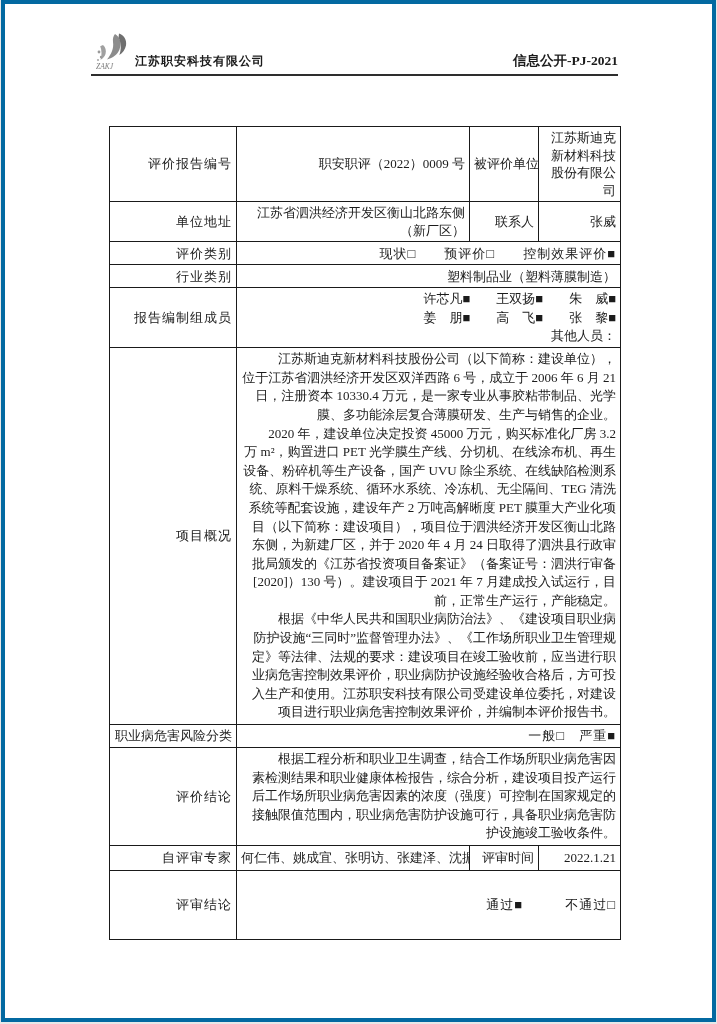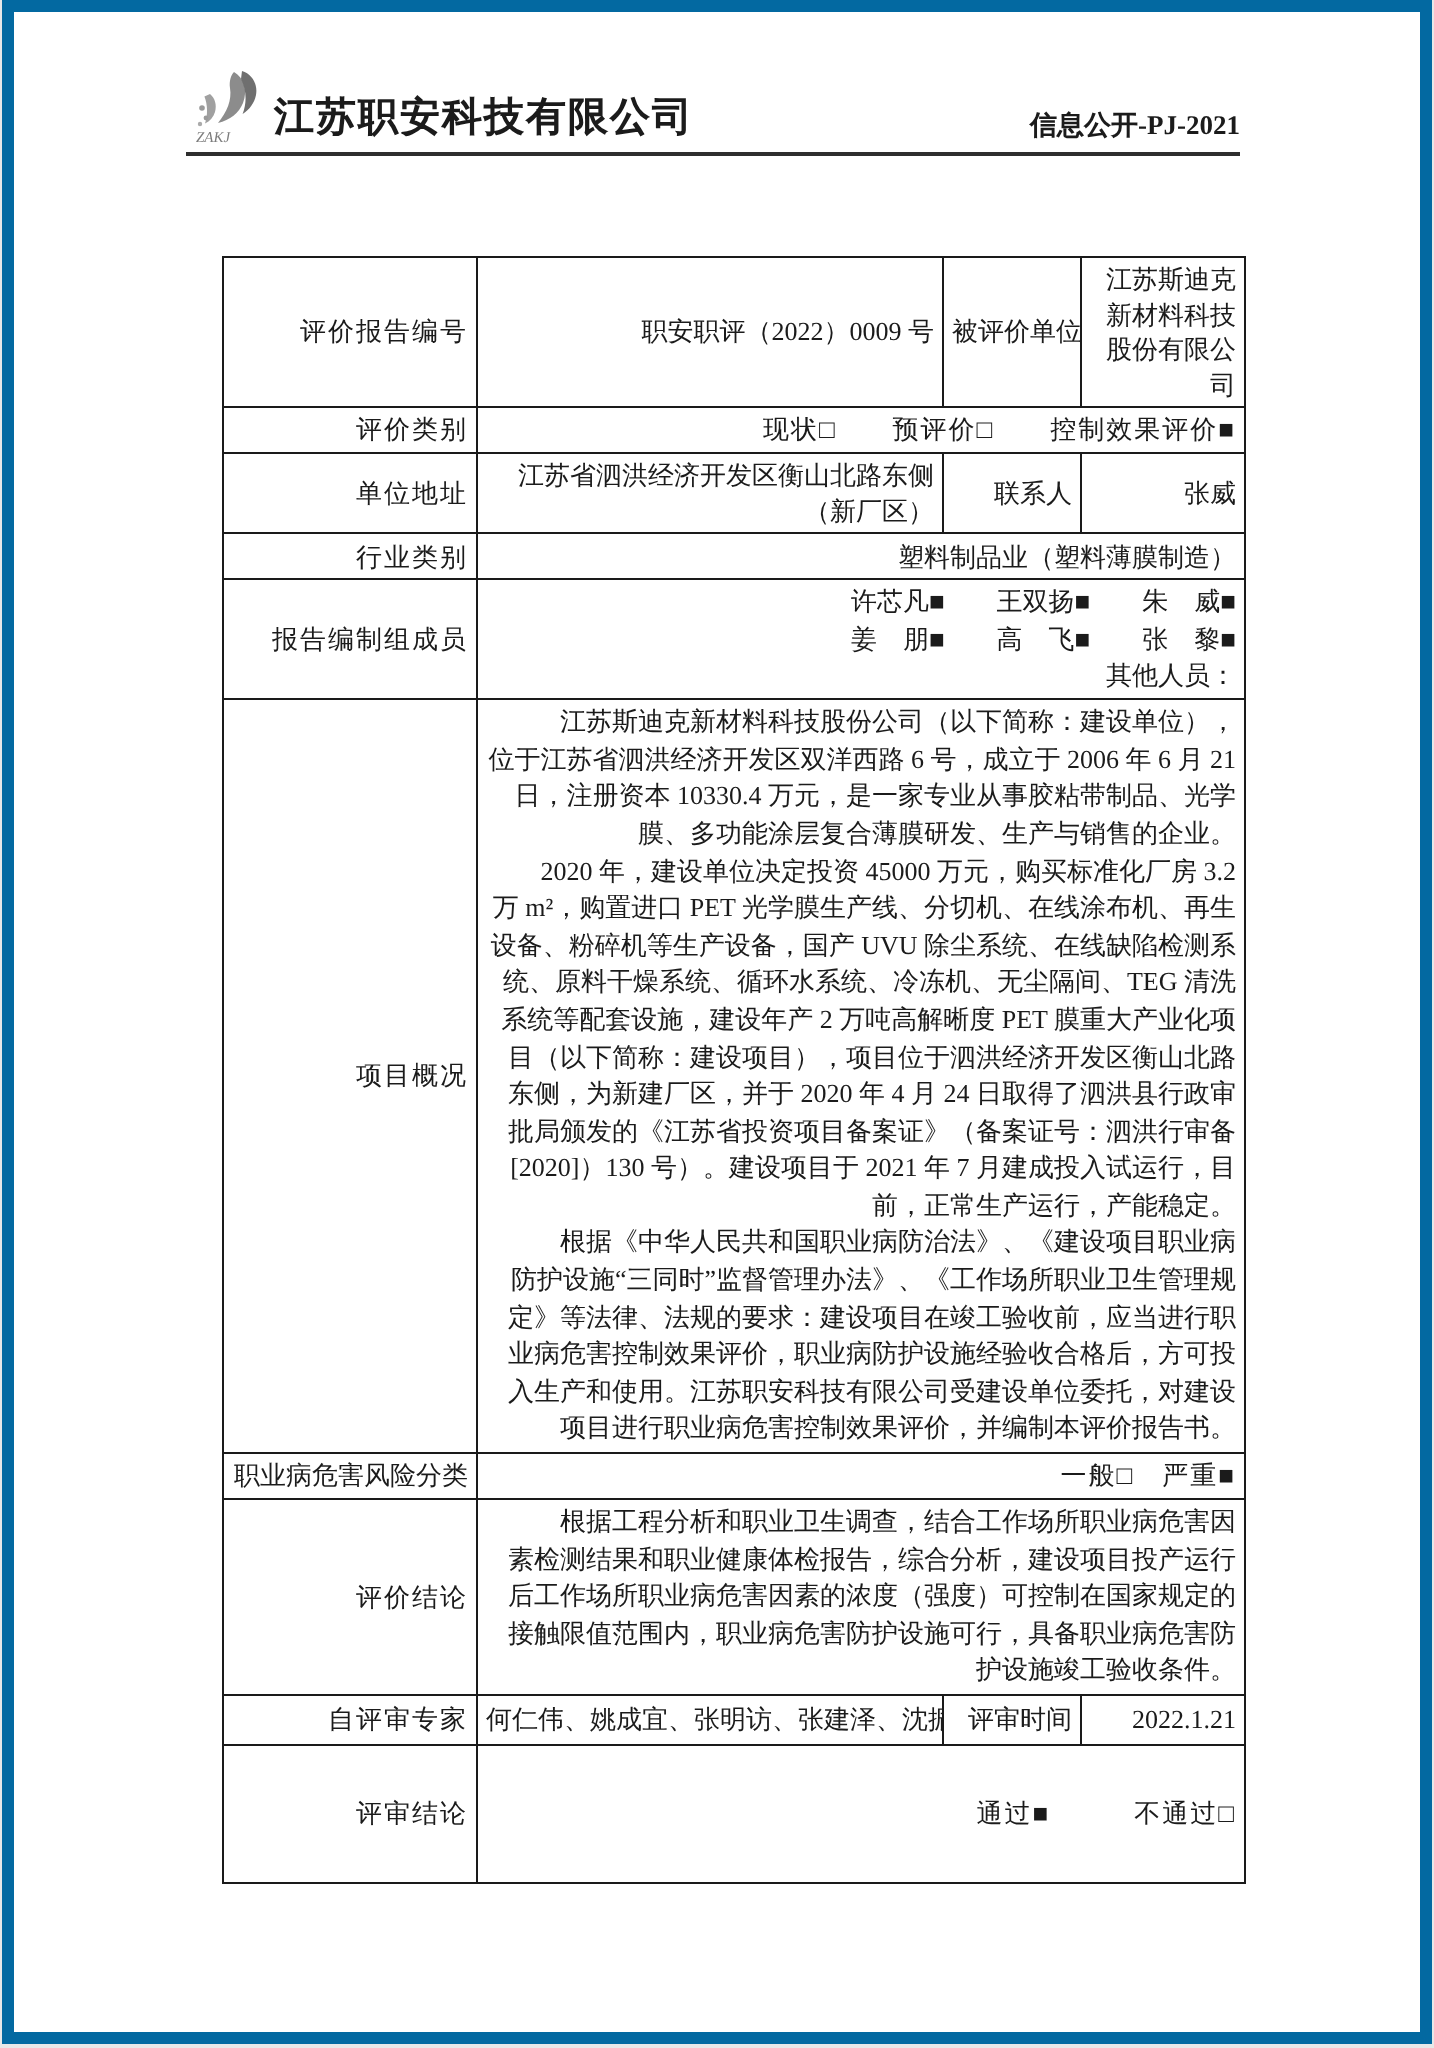--- a/index.html
+++ b/index.html
@@ -1,36 +1,36 @@
 <!DOCTYPE html>
 <html><head>
 <meta charset="utf-8">
 <style>
   html,body{margin:0;padding:0;background:#e8e8e8;}
   .page{
     position:relative;
     width:715px;height:1022px;
     margin:0 auto;
     background:#fff;
-    border:6px solid #0369a1;
+    border:4px solid #0369a1;
     font-family:"Liberation Serif","DejaVu Serif",serif;
     color:#1b1b1b;
     overflow:hidden;
     box-sizing:border-box;
   }
   
   .header{
     position:absolute;left:86px;top:30px;width:527px;height:42px;
     border-bottom:2px solid #2e2e2e;
     display:flex;justify-content:space-between;align-items:flex-end;
     padding-bottom:3px;box-sizing:border-box;
   }
   .header-left{display:flex;align-items:flex-end;gap:2px;}
   .logo-wrap{position:relative;width:42px;height:38px;flex:0 0 auto;}
-  .company-name{font-size:20px;font-weight:bold;letter-spacing:1px;padding-bottom:1px;font-family:Liberation Serif, serif;}
+  .company-name{font-size:12px;font-weight:bold;letter-spacing:1px;padding-bottom:1px;font-family:Liberation Serif, serif;}
   .doc-code{font-size:13.5px;font-weight:bold;padding-bottom:1px;}
   
   .title{
     position:absolute;left:0;top:92px;width:100%;
     text-align:center;margin:0;
     font-size:18px;font-weight:bold;letter-spacing:3px;
   }
   
   table.main{
     position:absolute;left:104px;top:122px;
@@ -95,29 +95,29 @@
         <col style="width:49px">
         <col style="width:82px">
     </colgroup>
     <tbody>
         <tr style="height:43px">
       <td class="lbl">评价报告编号</td>
       <td colspan="2">职安职评（2022）0009 号</td>
       <td colspan="2" class="lbl-sm">被评价单位</td>
       <td>江苏斯迪克新材料科技股份有限公司</td>
     </tr>
-    <tr style="height:23px">
-      <td class="lbl">评价类别</td>
-      <td colspan="5" class="checks">现状□　　预评价□　　控制效果评价■</td>
-    </tr>
     <tr style="height:39px">
       <td class="lbl">单位地址</td>
       <td colspan="2">江苏省泗洪经济开发区衡山北路东侧（新厂区）</td>
       <td colspan="2" class="lbl-sm">联系人</td>
       <td>张威</td>
+    </tr>
+    <tr style="height:23px">
+      <td class="lbl">评价类别</td>
+      <td colspan="5" class="checks">现状□　　预评价□　　控制效果评价■</td>
     </tr>
     <tr style="height:23px">
       <td class="lbl">行业类别</td>
       <td colspan="5">塑料制品业（塑料薄膜制造）</td>
     </tr>
     <tr style="height:56px">
       <td class="lbl">报告编制组成员</td>
       <td colspan="5" class="team-cell">
         <div>许芯凡■　　王双扬■　　朱　威■</div>
         <div>姜　朋■　　高　飞■　　张　黎■</div>

